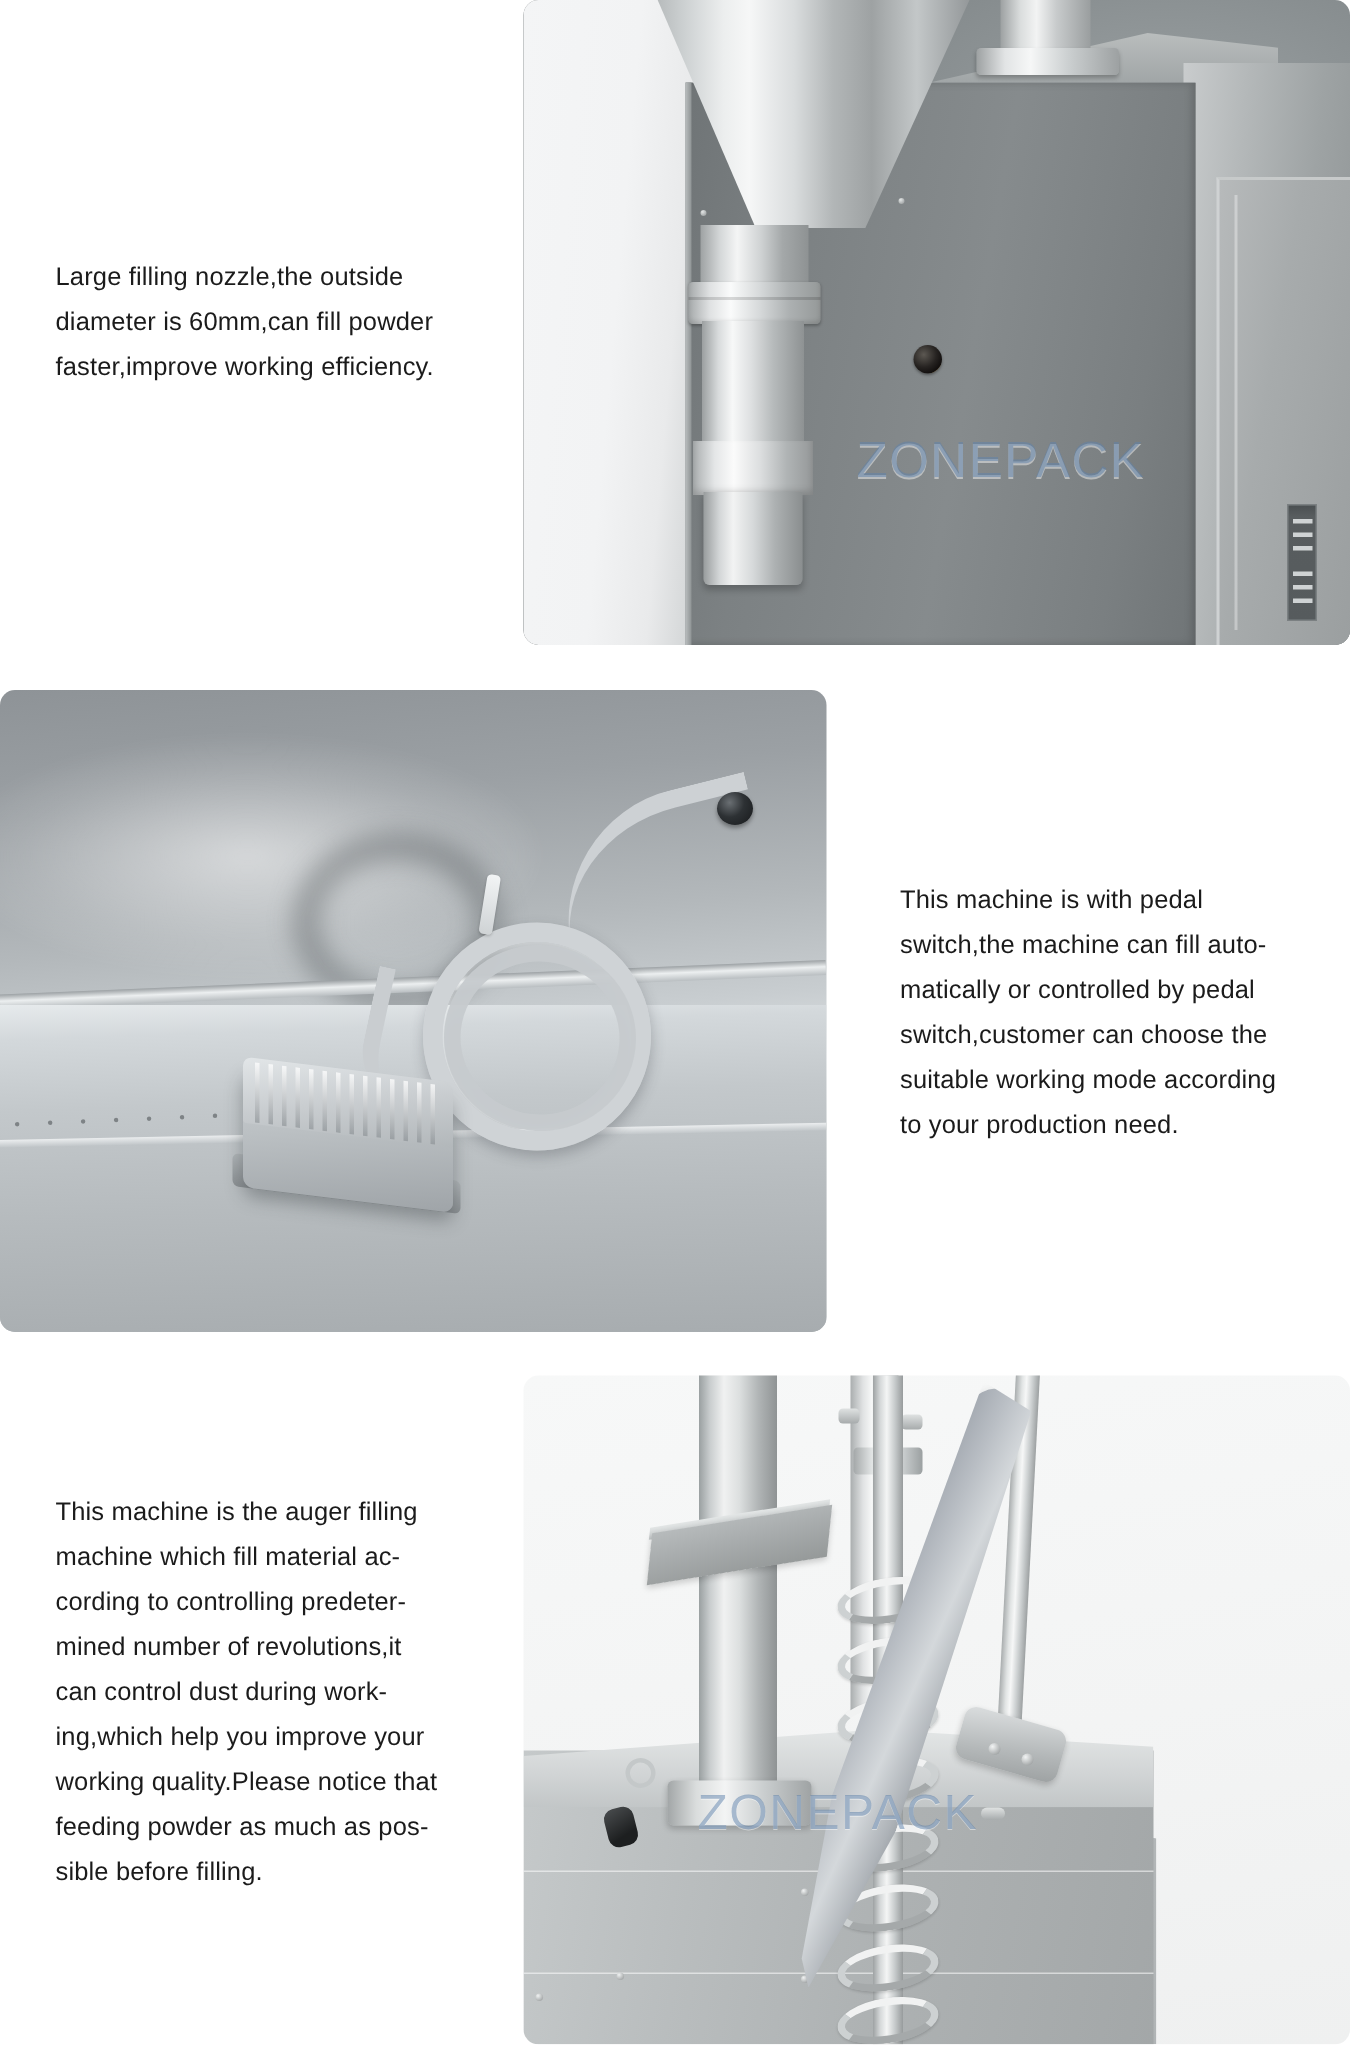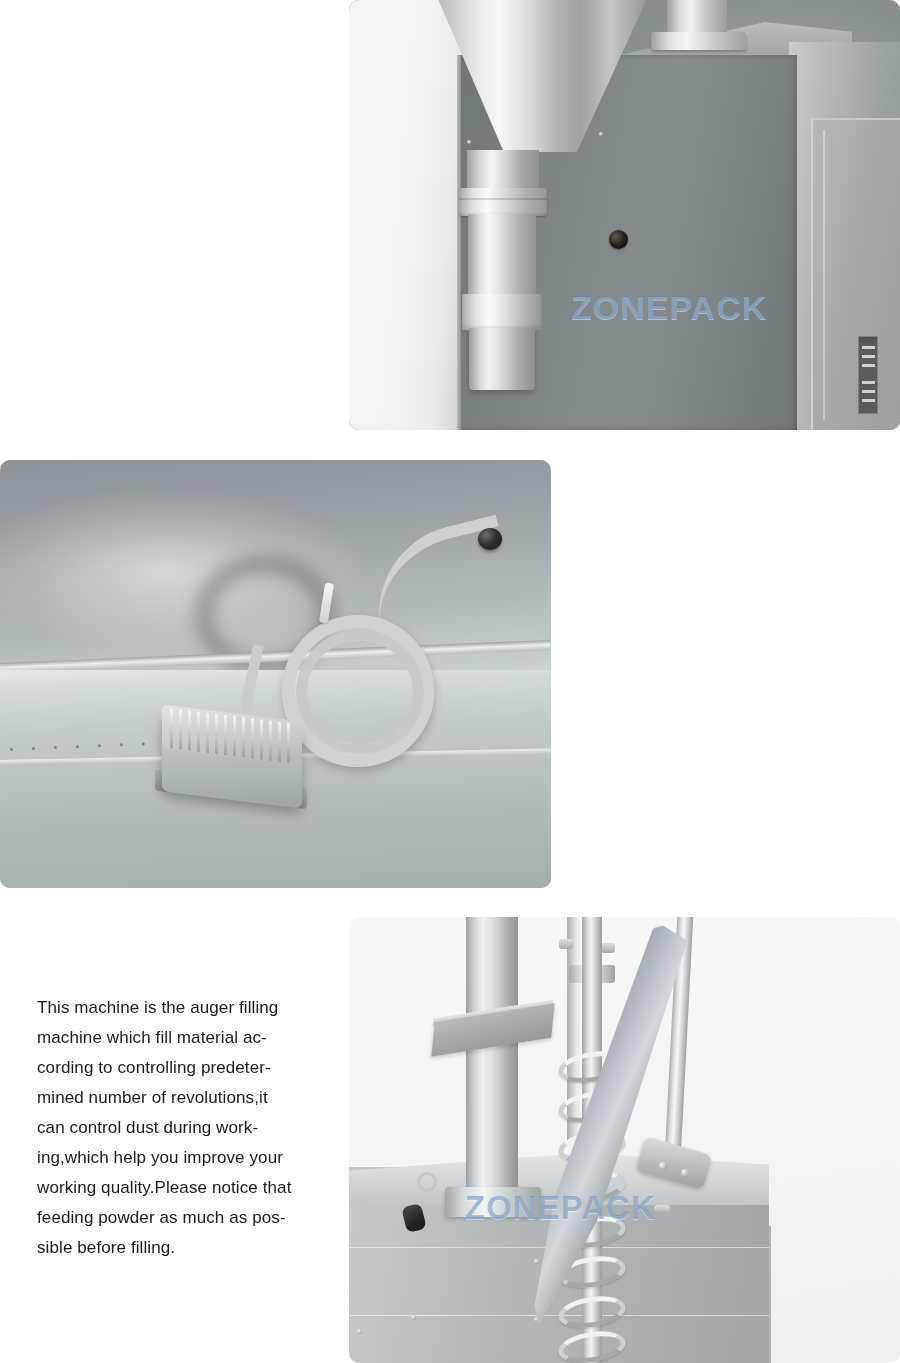--- a/index.html
+++ b/index.html
@@ -33,21 +33,21 @@
     position: absolute;
     border-radius: 10px;
     overflow: hidden;
   }
   .photo-inner { position: absolute; inset: 0; }
 
   
   .wm {
     position: absolute;
     font-family: "Liberation Sans", sans-serif;
-    font-weight: 700;
+    font-weight: 400;
     letter-spacing: 1px;
     color: rgba(96,130,170,0.52);
     text-shadow: 0 1px 0 rgba(255,255,255,0.45);
     pointer-events: none;
     user-select: none;
     white-space: nowrap;
   }
 
   
   #photo1 { left: 349px; top: 0px; width: 551px; height: 430px;
@@ -348,20 +348,23 @@
     transform: rotate(18deg);
   }
   .p3-clip { position:absolute; width:16px; height:8px; border-radius:4px;
     background: linear-gradient(180deg,#e0e3e3,#a9adae); }
 </style>
 </head>
 <body>
 
 <div class="page">
 
+  <div class="caption" style="left:37px; top:170px; width:285px;">Large filling nozzle,the outside
+diameter is 60mm,can fill powder
+faster,improve working efficiency.</div>
 
   <div class="photo" id="photo1">
     <div class="photo-inner">
       <div class="p1-leftwall"></div>
       <div class="p1-toptrap"></div>
       <div class="p1-rightface"></div>
       <div class="p1-door"></div>
       <div class="p1-doorseam"></div>
       <div class="p1-panel"></div>
       <div class="p1-panel-edge"></div>
@@ -435,20 +438,26 @@
         <i style="left:81px;"></i>
           <i style="left:90px;"></i>
           <i style="left:99px;"></i>
         <i style="left:108px;"></i>
           <i style="left:117px;"></i>
       </div>
     </div>
 
   </div>
 
+  <div class="caption" style="left:600px; top:585px; width:280px;">This machine is with pedal
+switch,the machine can fill auto-
+matically or controlled by pedal
+switch,customer can choose the
+suitable working mode according
+to your production need.</div>
 
   <div class="caption" style="left:37px; top:993px; width:285px;">This machine is the auger filling
 machine which fill material ac-
 cording to controlling  predeter-
 mined number of revolutions,it
 can control dust during work-
 ing,which help you improve your
 working quality.Please notice that
 feeding powder as much as pos-
 sible before filling.</div>

